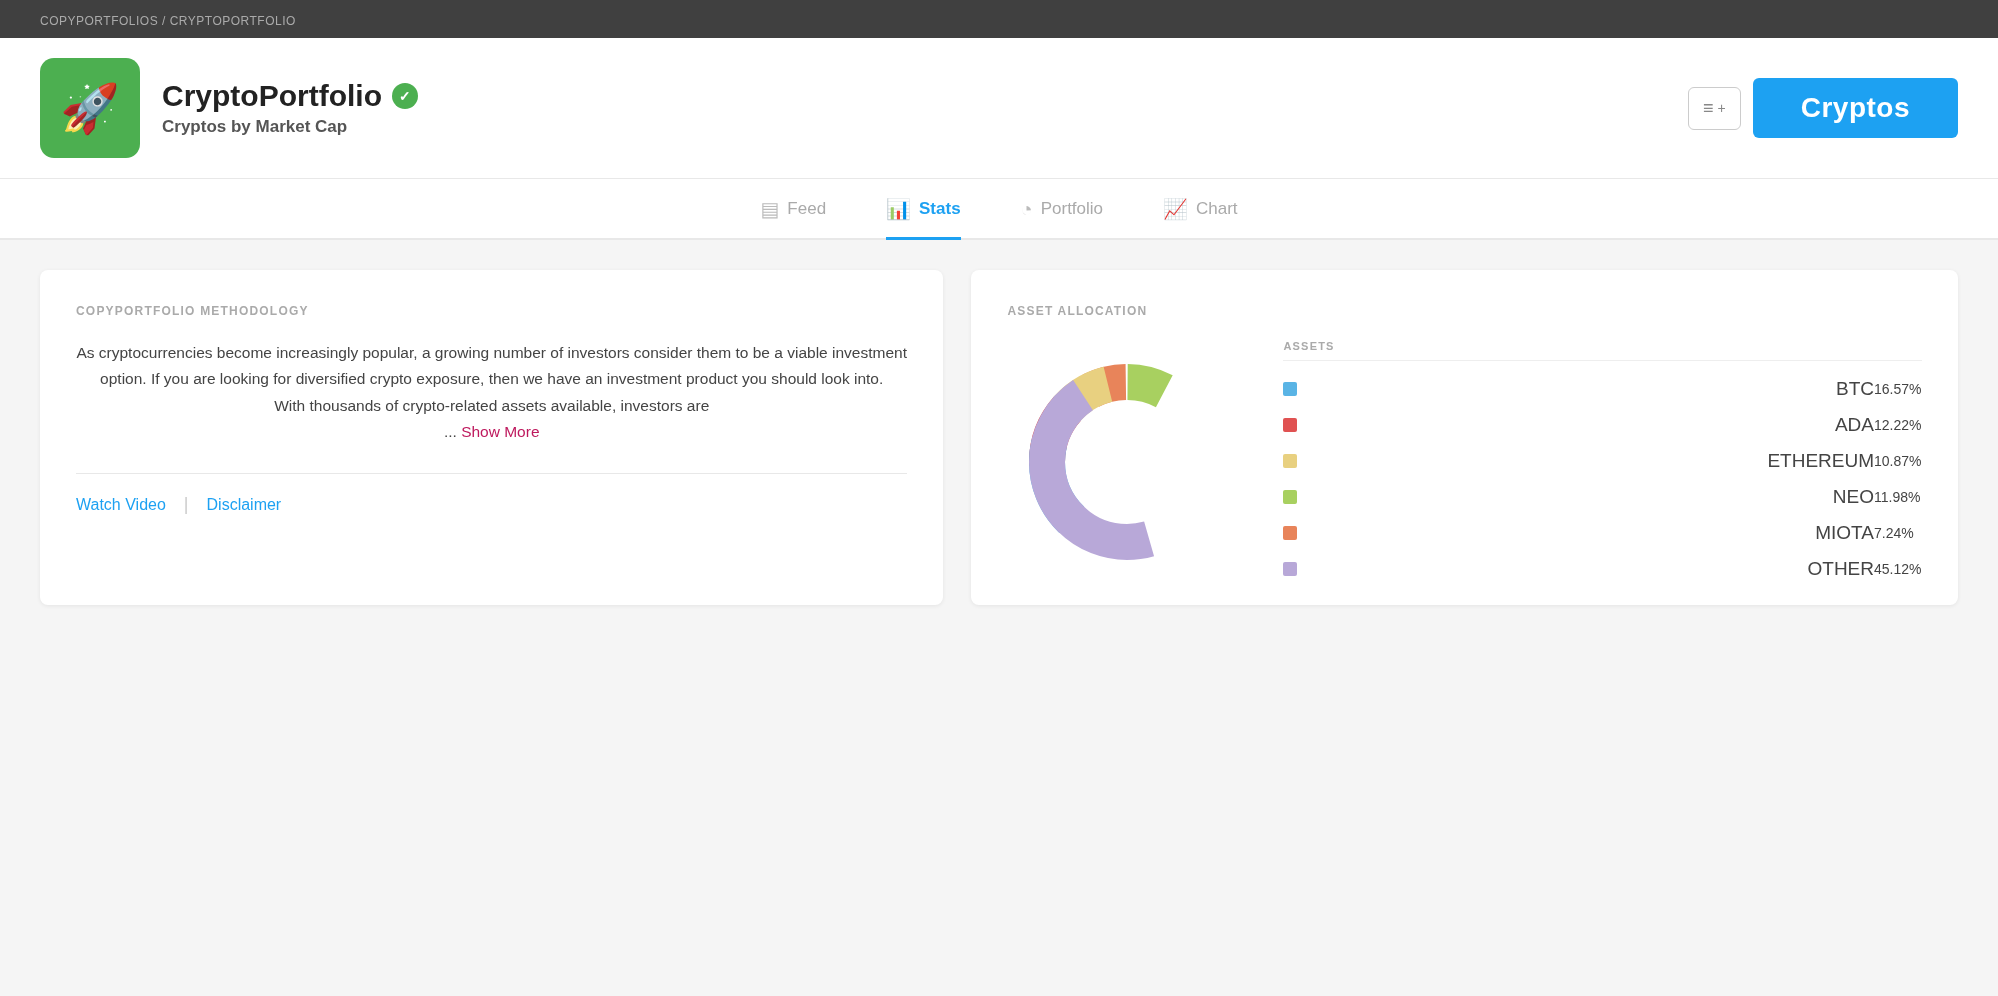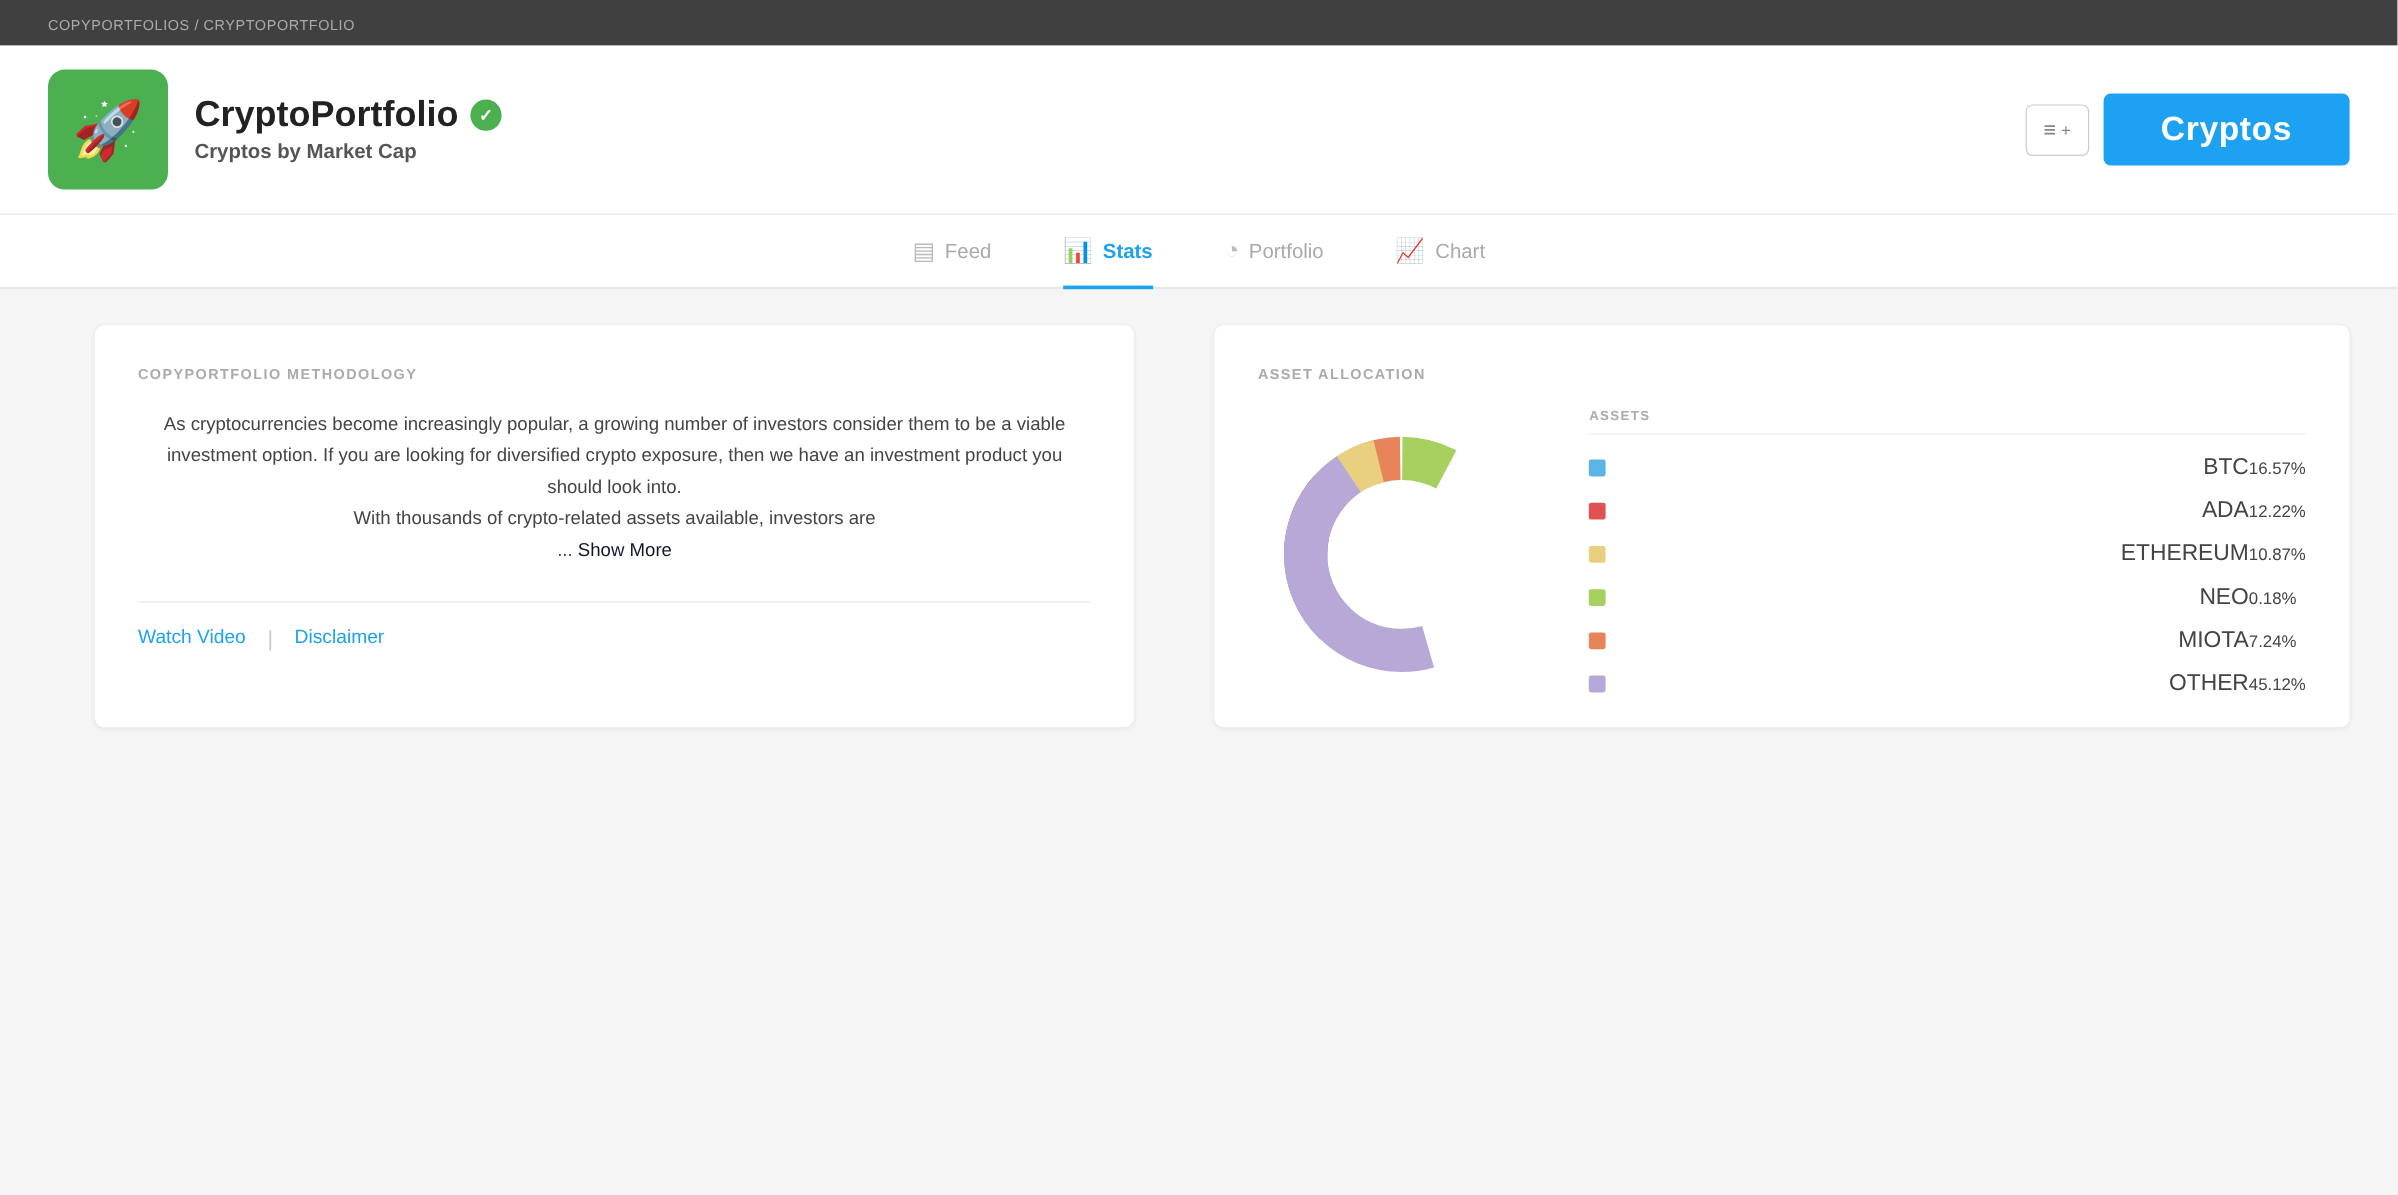--- a/index.html
+++ b/index.html
@@ -124,21 +124,20 @@
       display: flex;
       gap: 28px;
     }
 
     
     .card {
       background: #fff;
       border-radius: 8px;
       box-shadow: 0 1px 4px rgba(0,0,0,0.07);
       padding: 34px 36px 18px;
-      margin-left: 39px;
     }
     .card-left {
       flex: 1;
       min-width: 0;
     }
     .card-right {
       flex: 1.1;
       min-width: 0;
     }
     .section-label {
@@ -149,21 +148,21 @@
       text-transform: uppercase;
       margin-bottom: 22px;
     }
     .methodology-text {
       font-size: 15.5px;
       color: #444;
       line-height: 1.7;
       text-align: center;
     }
     .show-more {
-      color: #0f172a;
+      color: #be185d;
       cursor: pointer;
       font-size: 15.5px;
     }
     .divider {
       border: none;
       border-top: 1px solid #e8e8e8;
       margin: 28px 0 20px;
     }
     .card-links {
       display: flex;
@@ -339,21 +338,21 @@
       <span class="legend-pct">12.22%</span>
     </div>
             <div class="legend-item">
       <div class="legend-color" style="background:#e8d080"></div>
       <span class="legend-name">ETHEREUM</span>
       <span class="legend-pct">10.87%</span>
     </div>
             <div class="legend-item">
       <div class="legend-color" style="background:#a8d060"></div>
       <span class="legend-name">NEO</span>
-      <span class="legend-pct">0.18%</span>
+      <span class="legend-pct">11.98%</span>
     </div>
             <div class="legend-item">
       <div class="legend-color" style="background:#e8845a"></div>
       <span class="legend-name">MIOTA</span>
       <span class="legend-pct">7.24%</span>
     </div>
             <div class="legend-item">
       <div class="legend-color" style="background:#b8a8d8"></div>
       <span class="legend-name">OTHER</span>
       <span class="legend-pct">45.12%</span>

